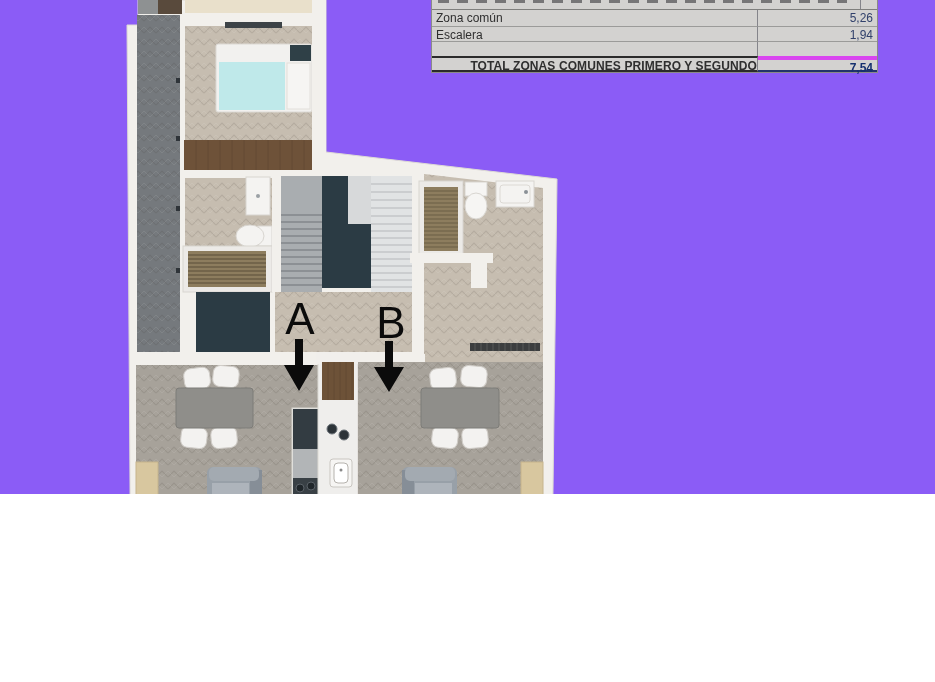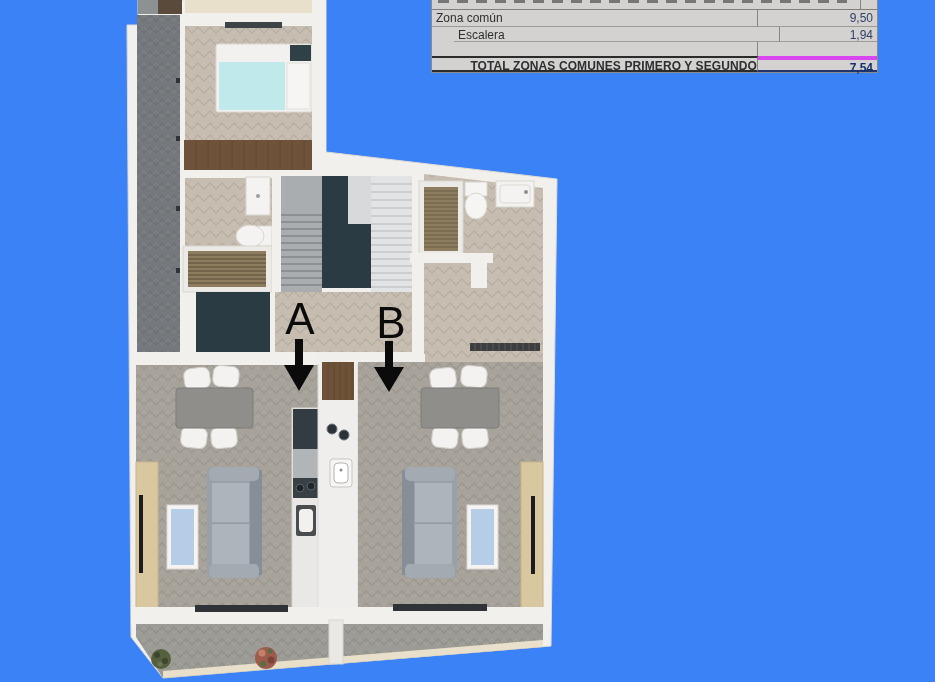--- a/index.html
+++ b/index.html
@@ -1,53 +1,53 @@
 <!DOCTYPE html>
 <html><head>
 <meta charset="utf-8">
 <style>
   html,body{margin:0;padding:0;background:#ffffff;}
-  .page{position:relative;width:935px;height:682px;background:#3b82f6;overflow:hidden;
+  .page{position:relative;width:935px;height:494px;background:#8b5cf6;overflow:hidden;
         font-family:"Liberation Sans",sans-serif;}
   
   .areas-table{position:absolute;left:431px;top:0;width:447px;background:#d3d2d0;
                border-left:1px solid #8a8a88;border-right:1px solid #8a8a88;border-bottom:1px solid #8a8a88;
                box-sizing:border-box;font-size:12px;color:#2f2f2f;}
   .trow{display:flex;box-sizing:border-box;}
   .trow .cl{flex:0 0 326px;box-sizing:border-box;padding:1px 0 0 4px;border-right:1px solid #84848a;
             white-space:nowrap;overflow:hidden;}
   .trow .cv{flex:1;box-sizing:border-box;text-align:right;padding:1px 4px 0 0;color:#31416b;}
   .trow.r-frag{height:10px;border-bottom:1px solid #7f7f7d;position:relative;}
   .trow.r-frag::before{content:"";position:absolute;left:6px;right:30px;top:0;height:3px;
             background:repeating-linear-gradient(90deg,rgba(42,42,46,.55) 0 11px,rgba(42,42,46,0) 11px 19px);}
   .trow.r-frag .fragcell{margin-left:auto;width:16px;border-left:1px solid #84848a;height:100%;}
   .trow.r-zona{height:17px;}
   .trow.r-zona .cl,.trow.r-zona .cv{border-bottom:1px solid #9b9b99;}
-  .trow.r-esc{height:15px;margin-left:22px;}
+  .trow.r-esc{height:15px;}
   .trow.r-esc .cl,.trow.r-esc .cv{border-bottom:1px solid #9b9b99;}
   .trow.r-empty{height:14px;}
   .trow.r-total{height:16px;font-weight:bold;}
   .trow.r-total .cl{border-top:2px solid #2b2b2b;border-bottom:2px solid #2b2b2b;letter-spacing:.1px;text-align:right;}
   .trow.r-total .cv{border-top:4px solid #d946ef;border-bottom:2px solid #23346a;color:#15306f;}
   
   svg.plan{position:absolute;left:0;top:0;}
   .unit-letter{font-family:"Liberation Sans",sans-serif;font-size:44px;fill:#0b0b0b;}
 </style>
 </head>
 <body>
 
 <div class="page">
 
   <div class="areas-table">
     <div class="trow r-frag">
       <div class="fragcell"></div>
     </div>
     <div class="trow r-zona">
       <div class="cl">Zona común</div>
-      <div class="cv">9,50</div>
+      <div class="cv">5,26</div>
     </div>
     <div class="trow r-esc">
       <div class="cl">Escalera</div>
       <div class="cv">1,94</div>
     </div>
     <div class="trow r-empty">
       <div class="cl"></div>
       <div class="cv"></div>
     </div>
     <div class="trow r-total">

